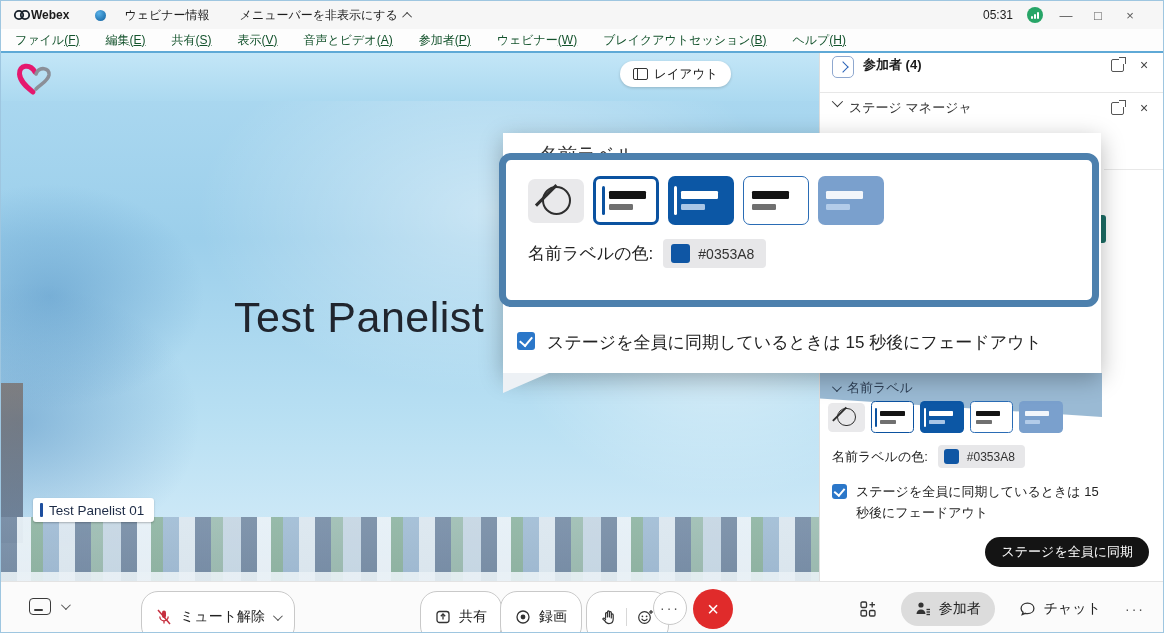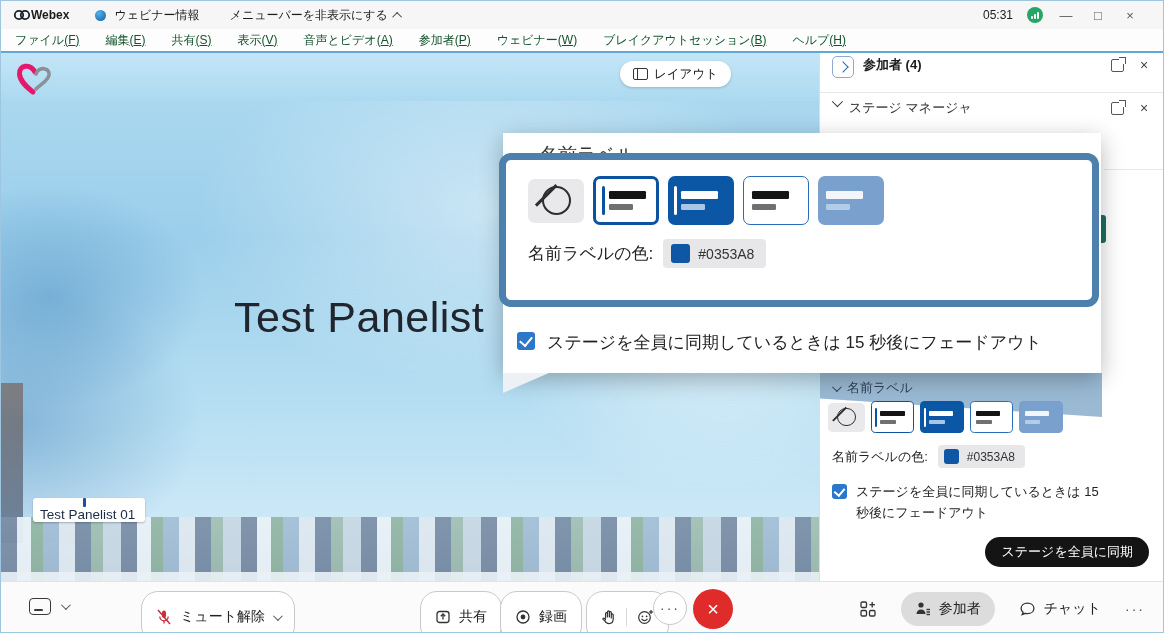--- a/index.html
+++ b/index.html
@@ -2,21 +2,21 @@
 <html><head>
 <meta charset="utf-8">
 <style>
   html,body{margin:0;padding:0;background:#cfe2ef;}
   .screen{position:relative;width:1164px;height:633px;overflow:hidden;background:#fff;
     font-family:"Liberation Sans","DejaVu Sans",sans-serif;border:1px solid #9ec6e0;box-sizing:border-box;}
   
   .titlebar{position:absolute;left:0;top:0;right:0;height:28px;background:#f6f6f6;display:flex;align-items:center;font-size:12px;color:#1c1c1c;}
   .tb-left{display:flex;align-items:center;gap:8px;padding-left:12px;}
   .brand{display:flex;align-items:center;font-weight:bold;}
-  .info-item{display:flex;align-items:center;gap:8px;margin-left:18px;cursor:default;}
+  .info-item{display:flex;align-items:center;gap:18px;margin-left:18px;cursor:default;}
   .info-dot{width:11px;height:11px;border-radius:50%;background:radial-gradient(circle at 35% 30%,#58b1e8,#0f5f9e);}
   .hidebar{display:flex;align-items:center;gap:7px;margin-left:22px;}
   .tb-right{margin-left:auto;display:flex;align-items:center;gap:14px;padding-right:24px;}
   .conn{width:16px;height:16px;border-radius:50%;background:#27a567;position:relative;}
   .conn i{position:absolute;bottom:4px;background:#fff;width:2px;border-radius:1px;}
   .conn i:nth-child(1){left:4px;height:3px}.conn i:nth-child(2){left:7px;height:5px}.conn i:nth-child(3){left:10px;height:7px}
   .winbtn{color:#5a5a5a;font-size:13px;width:18px;text-align:center;cursor:default;}
   
   .menubar{position:absolute;left:0;top:28px;right:0;height:22px;background:#fdfdfd;display:flex;align-items:center;gap:26px;
     padding-left:14px;font-size:12px;color:#14532d;border-bottom:2px solid #5fa9d6;box-sizing:content-box;}
@@ -32,21 +32,21 @@
       linear-gradient(180deg,#aedaf1 0%,#9ccfeb 35%,#b9e0f3 70%,#d8edf9 100%);}
   .stage-topband{position:absolute;left:0;top:0;right:0;height:48px;background:linear-gradient(180deg,#c3e6f7,#abd9f0);}
   .logo{position:absolute;left:14px;top:8px;display:flex;align-items:center;gap:6px;}
   .logo-text{font-size:30px;font-weight:bold;letter-spacing:1px;color:#171c26;}
   .layout-btn{position:absolute;right:88px;top:8px;height:26px;background:#fff;border-radius:14px;display:flex;align-items:center;
     gap:6px;padding:0 13px;font-size:12.5px;color:#222;box-shadow:0 1px 3px rgba(0,0,0,.18);cursor:pointer;}
   .layout-glyph{width:13px;height:10px;border:1.4px solid #333;border-radius:2px;position:relative;}
   .layout-glyph::after{content:"";position:absolute;left:3px;top:0;bottom:0;width:1.4px;background:#333;}
   .speaker-name{position:absolute;left:233px;top:240px;font-size:43px;color:#20252e;letter-spacing:.5px;}
   .name-label{position:absolute;left:32px;top:445px;background:#fff;border-radius:3px;height:24px;display:flex;align-items:center;
-    padding:0 10px 0 7px;font-size:13.5px;color:#1d2b46;box-shadow:0 1px 2px rgba(0,0,0,.25);flex-direction:column;}
+    padding:0 10px 0 7px;font-size:13.5px;color:#1d2b46;box-shadow:0 1px 2px rgba(0,0,0,.25);}
   .name-label .nbar{width:3px;height:14px;background:#1d4e9e;border-radius:1px;margin-right:6px;}
   .city{position:absolute;left:0;bottom:0;right:0;height:64px;opacity:.95;background:
       linear-gradient(0deg, rgba(235,242,246,.9) 0 9px, transparent 9px),
       repeating-linear-gradient(90deg,
         rgba(58,78,110,.55) 0 16px, rgba(238,244,248,.85) 16px 30px,
         rgba(92,142,92,.5) 30px 42px, rgba(126,156,190,.5) 42px 58px,
         rgba(225,233,240,.85) 58px 74px, rgba(44,64,100,.5) 74px 90px,
         rgba(110,150,110,.45) 90px 102px, rgba(200,214,226,.8) 102px 120px),
       linear-gradient(180deg,#cfe4f1,#b9cfdd);}
   .tower{position:absolute;left:0;top:330px;width:22px;height:160px;background:linear-gradient(180deg,rgba(120,100,90,.7),rgba(70,90,120,.7));}

